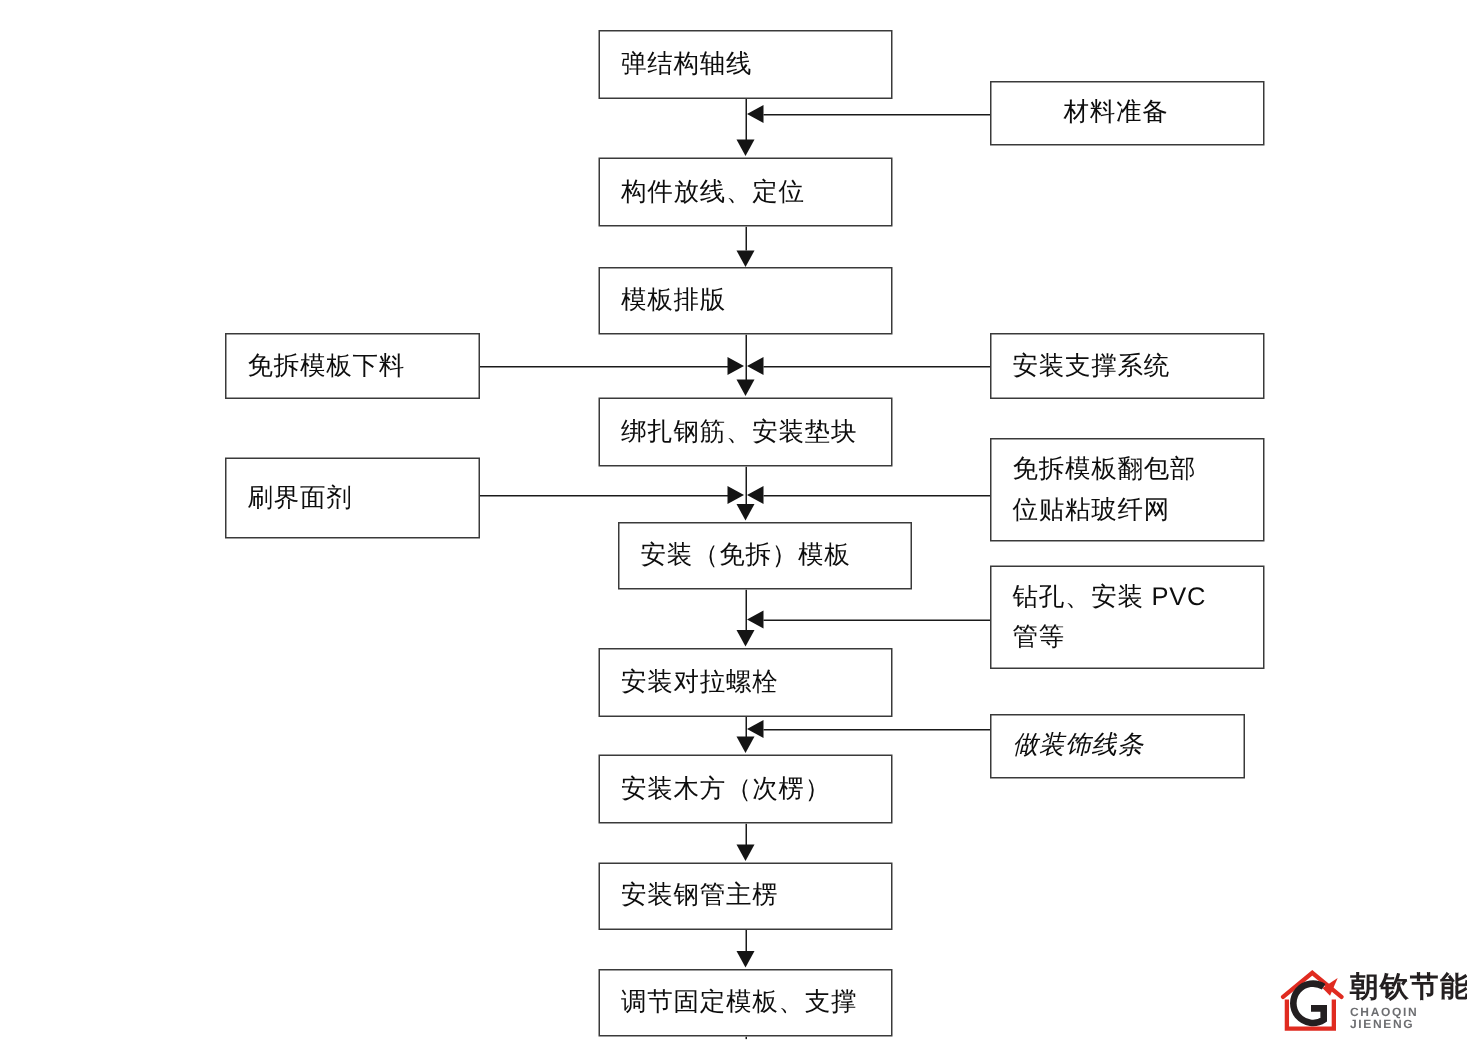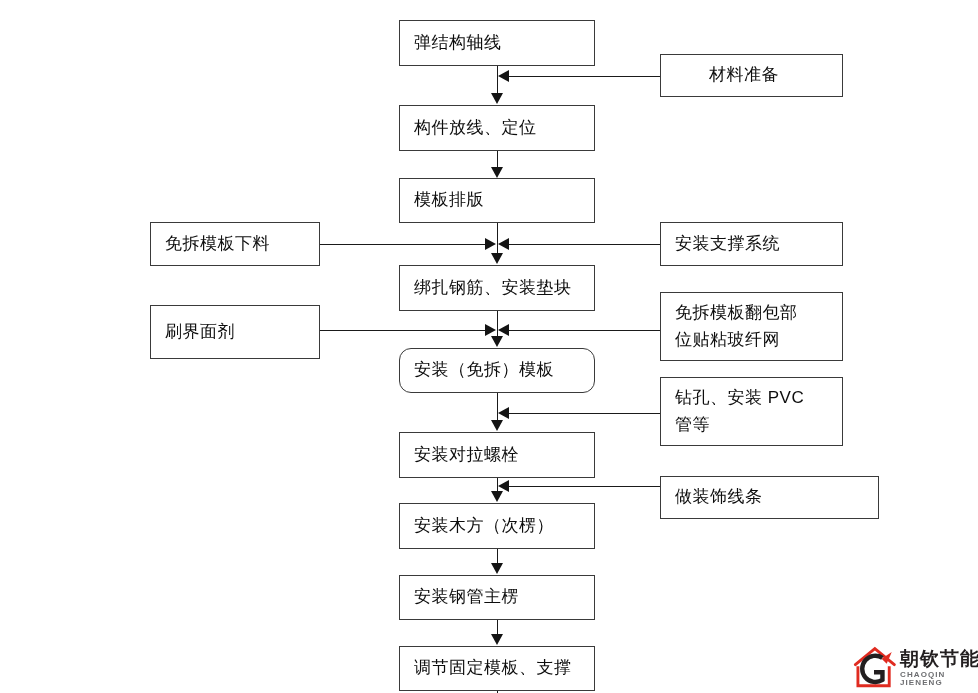--- a/index.html
+++ b/index.html
@@ -130,21 +130,21 @@
   </div>
 
   <div class="node" style="left:387px; top:178px; width:196px; height:45px;">
     <span>模板排版</span>
   </div>
 
   <div class="node" style="left:387px; top:265px; width:196px; height:46px;">
     <span>绑扎钢筋、安装垫块</span>
   </div>
 
-  <div class="node" style="left:387px; top:348px; width:196px; height:45px;border-radius:12px;">
+  <div class="node" style="left:400px; top:348px; width:196px; height:45px;">
     <span>安装（免拆）模板</span>
   </div>
 
   <div class="node" style="left:387px; top:432px; width:196px; height:46px;">
     <span>安装对拉螺栓</span>
   </div>
 
   <div class="node" style="left:387px; top:503px; width:196px; height:46px;">
     <span>安装木方（次楞）</span>
   </div>
@@ -180,21 +180,21 @@
     </div>
   </div>
 
   <div class="node two-line" style="left:648px; top:377px; width:183px; height:69px;">
     <div>
       <span>钻孔、安装 PVC</span>
       <span>管等</span>
     </div>
   </div>
 
-  <div class="node" style="left:648px; top:476px; width:219px; height:43px;">
+  <div class="node" style="left:648px; top:476px; width:170px; height:43px;font-style:italic;">
     <span>做装饰线条</span>
   </div>
 
   <div class="vline" style="left:485px; top:66px; height:28px;"></div>
   <div class="arrow-down" style="left:479px; top:93px;"></div>
 
   <div class="vline" style="left:485px; top:151px; height:16px;"></div>
   <div class="arrow-down" style="left:479px; top:167px;"></div>
 
   <div class="vline" style="left:485px; top:223px; height:31px;"></div>

